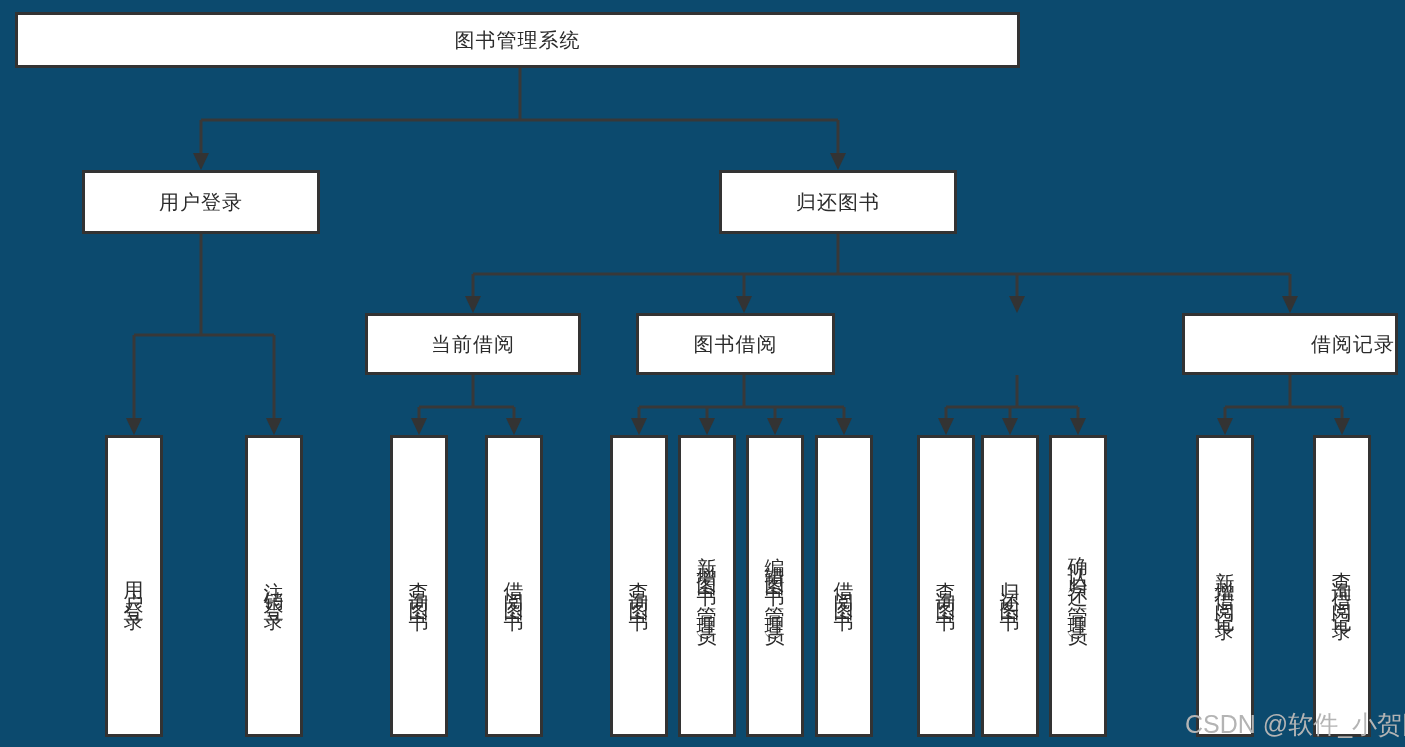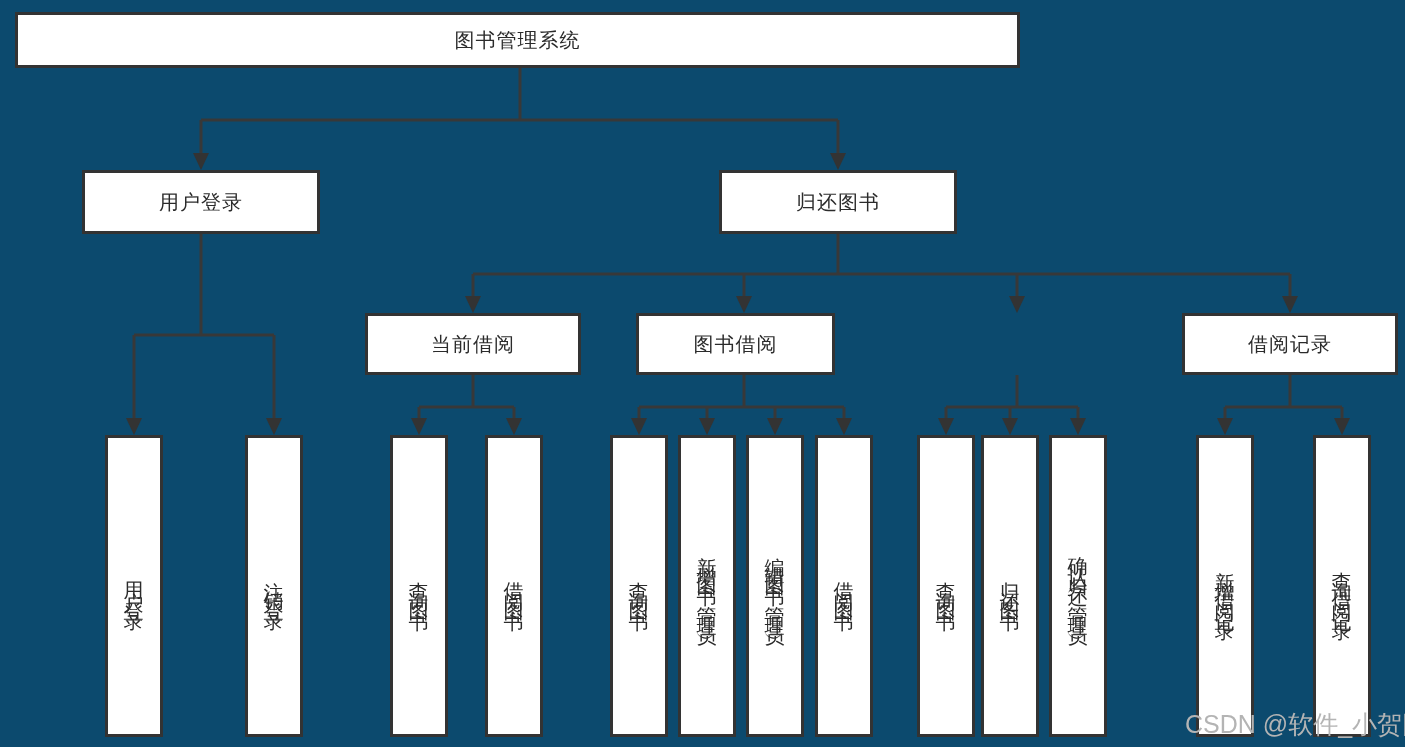--- a/index.html
+++ b/index.html
@@ -33,21 +33,21 @@
     white-space: nowrap;
   }
   
   .root   { left: 15px;  top: 12px;  width: 1005px; height: 56px; }
   .n-login{ left: 82px;  top: 170px; width: 238px;  height: 64px; }
   .n-mgmt { left: 719px; top: 170px; width: 238px;  height: 64px; }
   .l3     { top: 313px;  height: 62px; }
   .n-newbook { left: 365px;  width: 216px; }
   .n-borrow  { left: 636px;  width: 199px; }
   .n-current { left: 908px;  width: 218px; }
-  .n-records { left: 1182px; width: 216px; }
+  .n-records { left: 1182px; width: 216px; justify-content: flex-end; }
   .leaf   { top: 435px; width: 58px; height: 302px; }
   .lf1a { left: 105px; }  .lf1b { left: 245px; }
   .lf2a { left: 390px; }  .lf2b { left: 485px; }
   .lf3a { left: 610px; }  .lf3b { left: 678px; }  .lf3c { left: 746px; }  .lf3d { left: 815px; }
   .lf4a { left: 917px; }  .lf4b { left: 981px; }  .lf4c { left: 1049px; }
   .lf5a { left: 1196px; } .lf5b { left: 1313px; }
   .watermark {
     position: absolute;
     left: 1185px;
     top: 708px;

